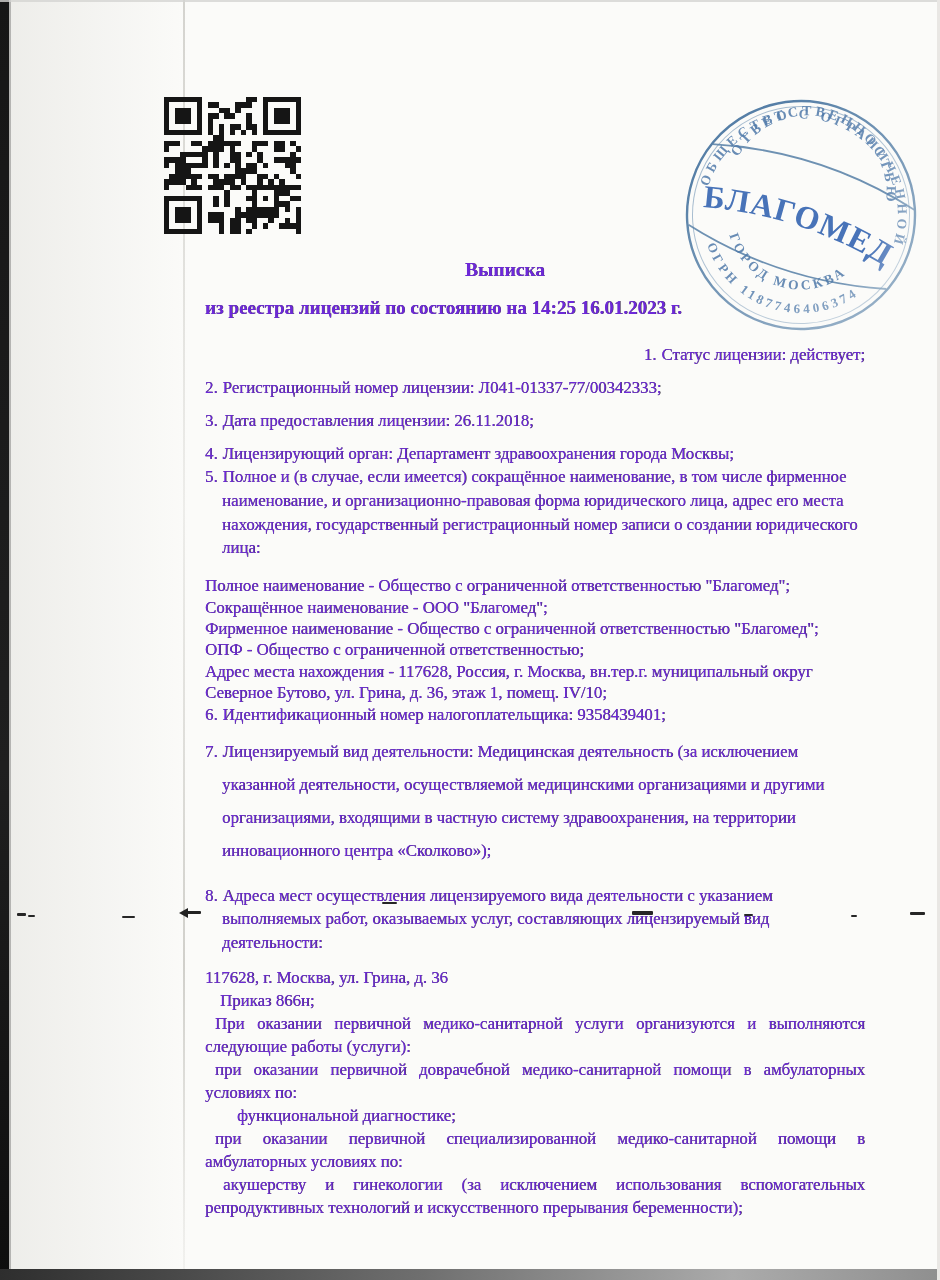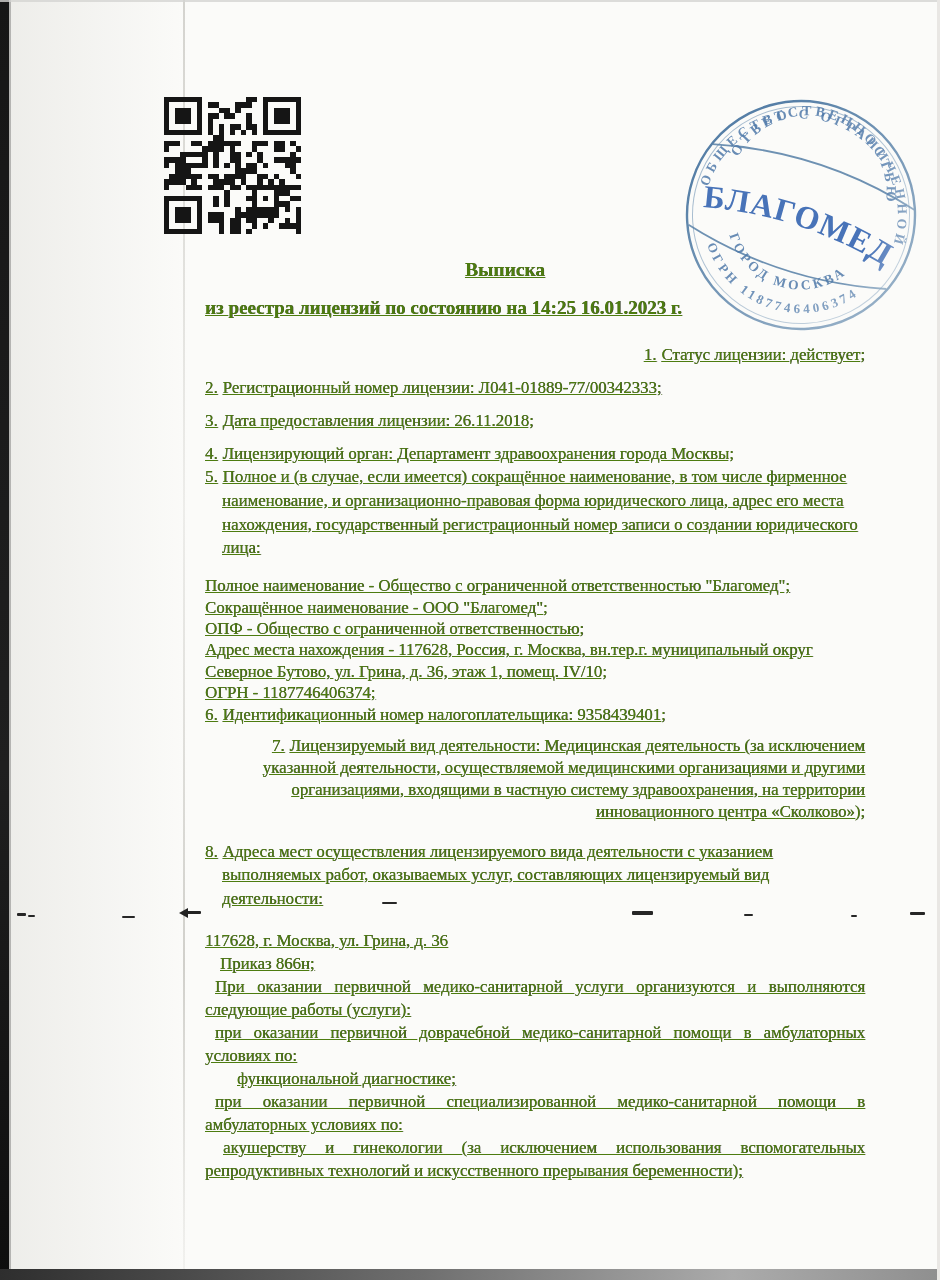--- a/index.html
+++ b/index.html
@@ -28,33 +28,33 @@
       border-top:5px solid transparent;border-bottom:5px solid transparent;border-right:9px solid #222;}
   .dashE{left:632px;top:911px;width:21px;height:4px}
   .dashF{left:744px;top:914px;width:9px;height:2px}
   .dashG{left:851px;top:915px;width:6px;height:2px}
   .dashH{left:910px;top:912px;width:15px;height:3px}
   .over36{left:382px;top:902px;width:15px;height:2px}
   
   .qr{position:absolute;left:164px;top:97px;width:137px;height:137px;}
   .qr svg{display:block;width:137px;height:137px;shape-rendering:crispEdges;fill:#151515;}
   
-  .doc{position:absolute;left:205px;top:0;width:660px;color:#4d7c0f;
-       font-size:16.8px;line-height:21px;text-shadow:0.35px 0 0 rgba(32,32,32,.85);text-decoration:underline;}
+  .doc{position:absolute;left:205px;top:0;width:660px;color:#6d28d9;
+       font-size:16.8px;line-height:21px;text-shadow:0.35px 0 0 rgba(32,32,32,.85);}
   .title{margin-top:258px;width:600px;text-align:center;font-weight:bold;font-size:19.5px;line-height:24px;}
   .subtitle{margin-top:14px;width:600px;text-align:left;font-weight:bold;font-size:19px;line-height:24px;}
   .item{margin-top:12px;padding-left:17px;text-indent:-17px;}
   .item .num{padding-right:5px;}
   .i1{margin-top:24px;text-align:right;}
   .i5{margin-top:1px;line-height:23.8px;}
   .entity{margin-top:15px;line-height:21.4px;}
   .i6{margin-top:0;}
-  .i7{margin-top:10px;line-height:22px;text-align:right;}
+  .i7{margin-top:10px;line-height:33px;}
   .i8{margin-top:17px;line-height:23.5px;}
-  .bottom{margin-top:19px;line-height:23px;}
+  .bottom{margin-top:12px;line-height:23px;}
   .ind1{text-indent:15px;}
   .ind2{text-indent:10px;}
   .ind3{text-indent:32px;}
   .ind4{text-indent:18px;}
   .just{text-align:justify;text-align-last:left;}
   
   .stamp{position:absolute;left:681px;top:95px;width:240px;height:240px;
          transform:rotate(18deg);opacity:.92;}
   .stamp svg{display:block;
     -webkit-mask-image:radial-gradient(circle at 42% 45%, rgba(0,0,0,.98) 50%, rgba(0,0,0,.6) 72%, rgba(0,0,0,.9) 100%);
@@ -424,31 +424,31 @@
         <textPath href="#p-ctr" startOffset="50%">«БЛАГОМЕД»</textPath>
       </text>
     </svg>
   </div>
 
   <div class="doc">
     <div class="title">Выписка</div>
     <div class="subtitle">из реестра лицензий по состоянию на 14:25 16.01.2023 г.</div>
 
     <div class="item i1"><span class="num">1.</span><span>Статус лицензии: действует;</span></div>
-    <div class="item"><span class="num">2.</span><span>Регистрационный номер лицензии: Л041-01889-77/00342333;</span></div>
+    <div class="item"><span class="num">2.</span><span>Регистрационный номер лицензии: Л041-01337-77/00342333;</span></div>
     <div class="item"><span class="num">3.</span><span>Дата предоставления лицензии: 26.11.2018;</span></div>
     <div class="item"><span class="num">4.</span><span>Лицензирующий орган: Департамент здравоохранения города Москвы;</span></div>
     <div class="item i5"><span class="num">5.</span><span>Полное и (в случае, если имеется) сокращённое наименование, в том числе фирменное наименование, и организационно-правовая форма юридического лица, адрес его места нахождения, государственный регистрационный номер записи о создании юридического лица:</span></div>
 
     <div class="entity">
       <div class="eline">Полное наименование - Общество с ограниченной ответственностью "Благомед";</div>
       <div class="eline">Сокращённое наименование - ООО "Благомед";</div>
+      <div class="eline">Фирменное наименование - Общество с ограниченной ответственностью "Благомед";</div>
       <div class="eline">ОПФ - Общество с ограниченной ответственностью;</div>
       <div class="eline">Адрес места нахождения - 117628, Россия, г. Москва, вн.тер.г. муниципальный округ Северное Бутово, ул. Грина, д. 36, этаж 1, помещ. IV/10;</div>
-      <div class="eline">ОГРН - 1187746406374;</div>
     </div>
 
     <div class="item i6"><span class="num">6.</span><span>Идентификационный номер налогоплательщика: 9358439401;</span></div>
     <div class="item i7"><span class="num">7.</span><span>Лицензируемый вид деятельности: Медицинская деятельность (за исключением указанной деятельности, осуществляемой медицинскими организациями и другими организациями, входящими в частную систему здравоохранения, на территории инновационного центра «Сколково»);</span></div>
     <div class="item i8"><span class="num">8.</span><span>Адреса мест осуществления лицензируемого вида деятельности с указанием выполняемых работ, оказываемых услуг, составляющих лицензируемый вид деятельности:</span></div>
 
     <div class="bottom">
       <div>117628, г. Москва, ул. Грина, д. 36</div>
       <div class="ind1">Приказ 866н;</div>
       <div class="ind2 just">При оказании первичной медико-санитарной услуги организуются и выполняются следующие работы (услуги):</div>

